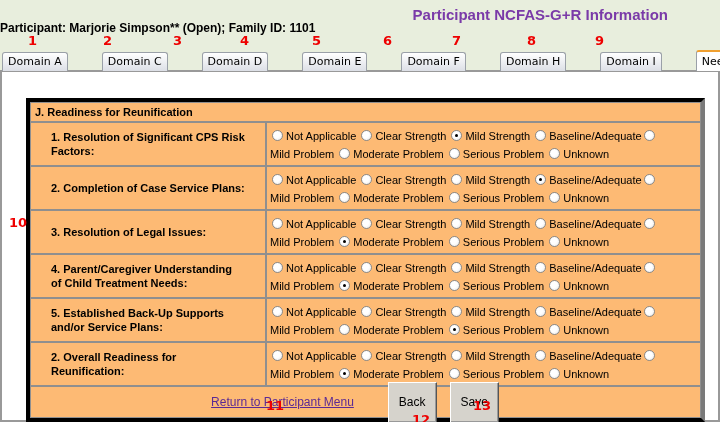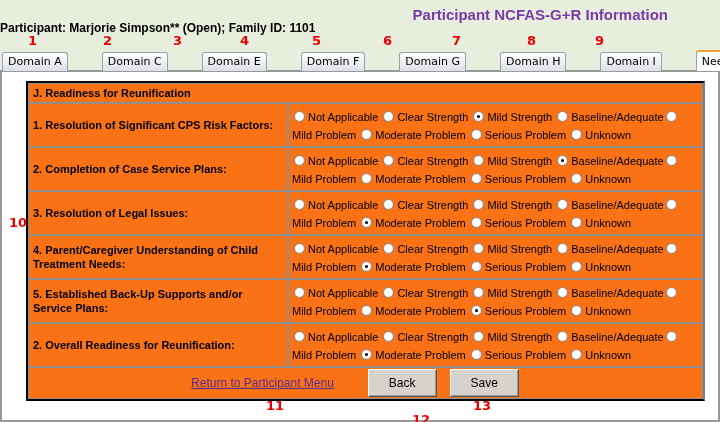--- a/index.html
+++ b/index.html
@@ -34,50 +34,50 @@
     .tab.active {
       background: #fff; height: 21px; margin-top: -1px;
       border-top: 2px solid #f0a030; border-color: #9aa0a8; border-top-color: #f0a030;
       padding-top: 3px;
     }
     .panel {
       position: absolute; top: 70px; left: 0; width: 720px; height: 352px;
       background: #fff; border: 2px solid #999;
     }
     .form-table {
-      position: absolute; top: 9px; left: 24px; width: 679px;
+      position: absolute; top: 26px; left: 24px; width: 679px;
       border-collapse: separate; border-spacing: 0;
-      background: #f97316; border: 2px solid #000000;
+      background: #fdba74; border: 4px solid #000000;
       border-right-color: #7a7a7a;
     }
     .form-table td {
       border: 1px solid #8f8f8f;
       font-size: 11px; color: #000; vertical-align: middle;
     }
     .hdr-cell { font-weight: bold; font-size: 11.5px; padding: 3px 4px; height: 20px; }
-    .q-cell { width: 260px; font-weight: bold; font-size: 11.5px; padding: 0 4px; height: 44px; line-height: 14px; }
+    .q-cell { width: 236px; font-weight: bold; font-size: 11.5px; padding: 0 20px; height: 44px; line-height: 14px; }
     .opt-cell { padding: 2px 2px 0 3px; line-height: 18px; font-size: 10.5px; }
     .opt { white-space: nowrap; }
     .radio {
       display: inline-block; width: 11px; height: 11px; border-radius: 50%;
       border: 1px solid #8a8a8a; background: radial-gradient(circle at 40% 40%, #fff 40%, #e6e6e6);
       vertical-align: -1px; margin: 0 3px 0 2px; position: relative; cursor: pointer;
     }
     .radio.checked::after {
       content: ""; position: absolute; left: 3px; top: 3px; width: 3px; height: 3px;
       border-radius: 50%; background: #000;
     }
     .footer-cell { height: 30px; text-align: center; padding: 0; }
     .footer-inner { display: flex; align-items: center; justify-content: center; gap: 0; height: 30px; }
     .return-link {
       color: #5b2a94; text-decoration: underline; font-size: 12px; cursor: pointer;
       margin-left: -8px; margin-right: 34px;
     }
     .btn {
-      height: 28px; padding: 0 20px; font-size: 12px;
+      height: 41px; padding: 0 10px; font-size: 12px;
       font-family: "Liberation Sans", sans-serif;
       background: #d6d3cc; border: 1px solid; border-color: #fff #555 #555 #fff;
       box-shadow: inset -1px -1px 0 #999; cursor: pointer; margin-right: 13px;
     }
   </style>
 </head>
 <body>
 
 <div class="page-title">Participant NCFAS-G+R Information</div>
 <div class="subtitle">Participant: Marjorie Simpson** (Open);  Family ID: 1101</div>
@@ -135,23 +135,23 @@
         </div>
       </td>
     </tr>
   </tbody>
     </table>
 </div>
 
 <div class="tabs">
   <div class="tab">Domain A</div>
   <div class="tab">Domain C</div>
+  <div class="tab">Domain D</div>
   <div class="tab">Domain E</div>
   <div class="tab">Domain F</div>
-  <div class="tab">Domain G</div>
   <div class="tab">Domain H</div>
   <div class="tab">Domain I</div>
   <div class="tab active">Needs J</div>
 </div>
 
 <span class="callout" style="left:9px;top:215px">10</span>
 <span class="callout" style="left:266px;top:398px">11</span>
 <span class="callout" style="left:412px;top:412px">12</span>
 <span class="callout" style="left:473px;top:398px">13</span>
 

